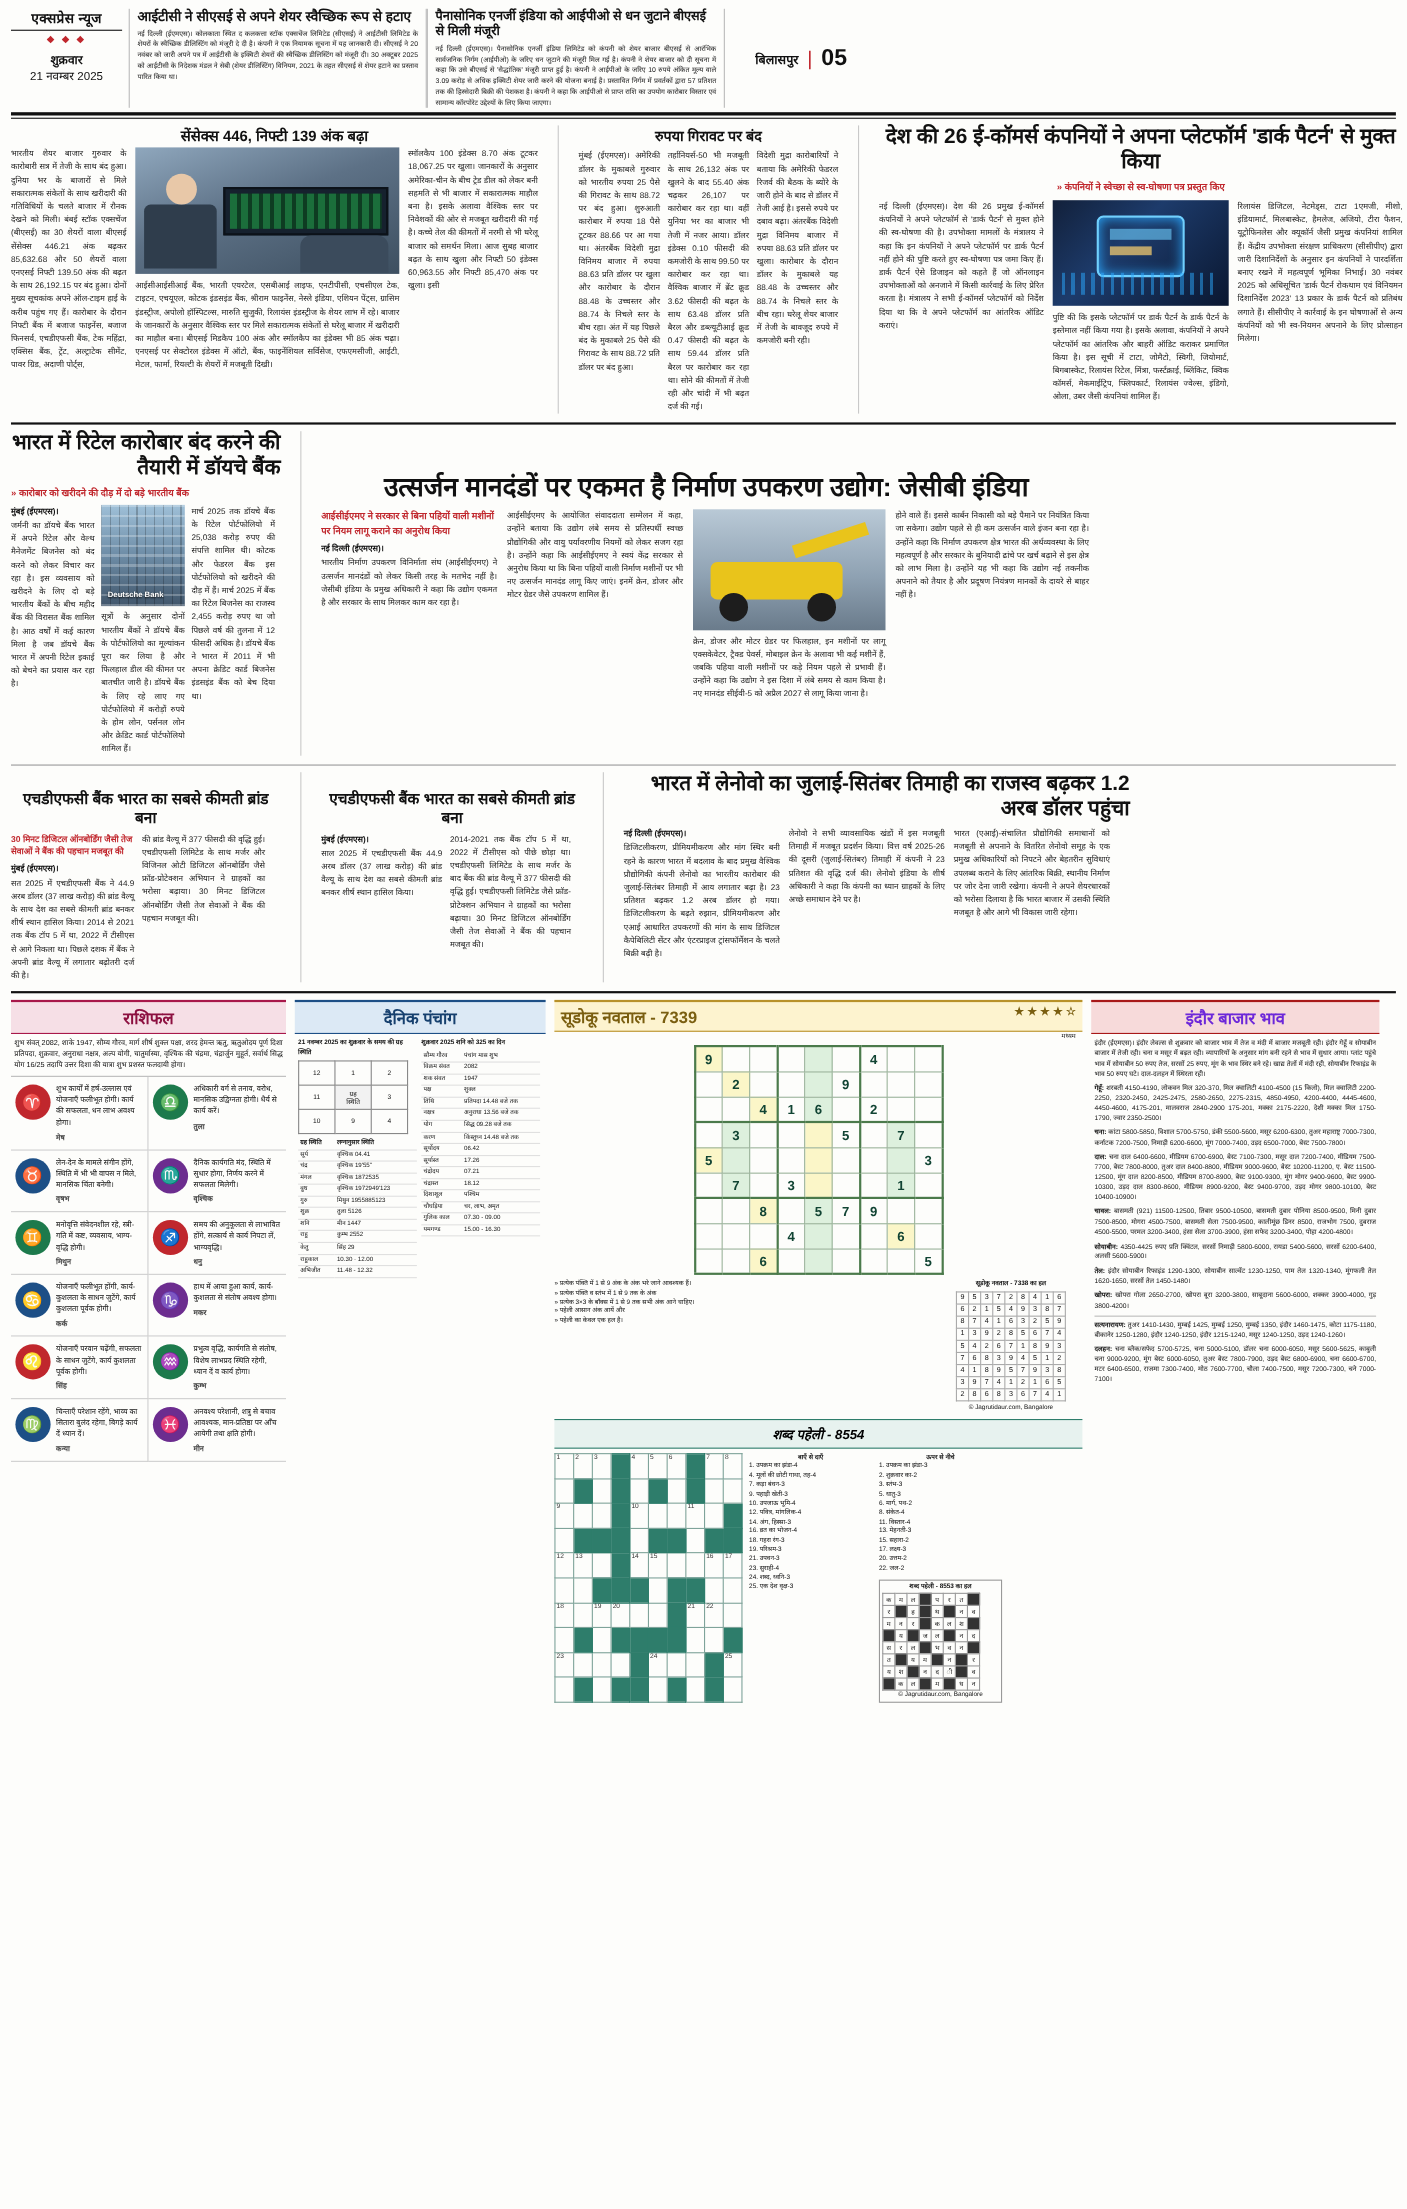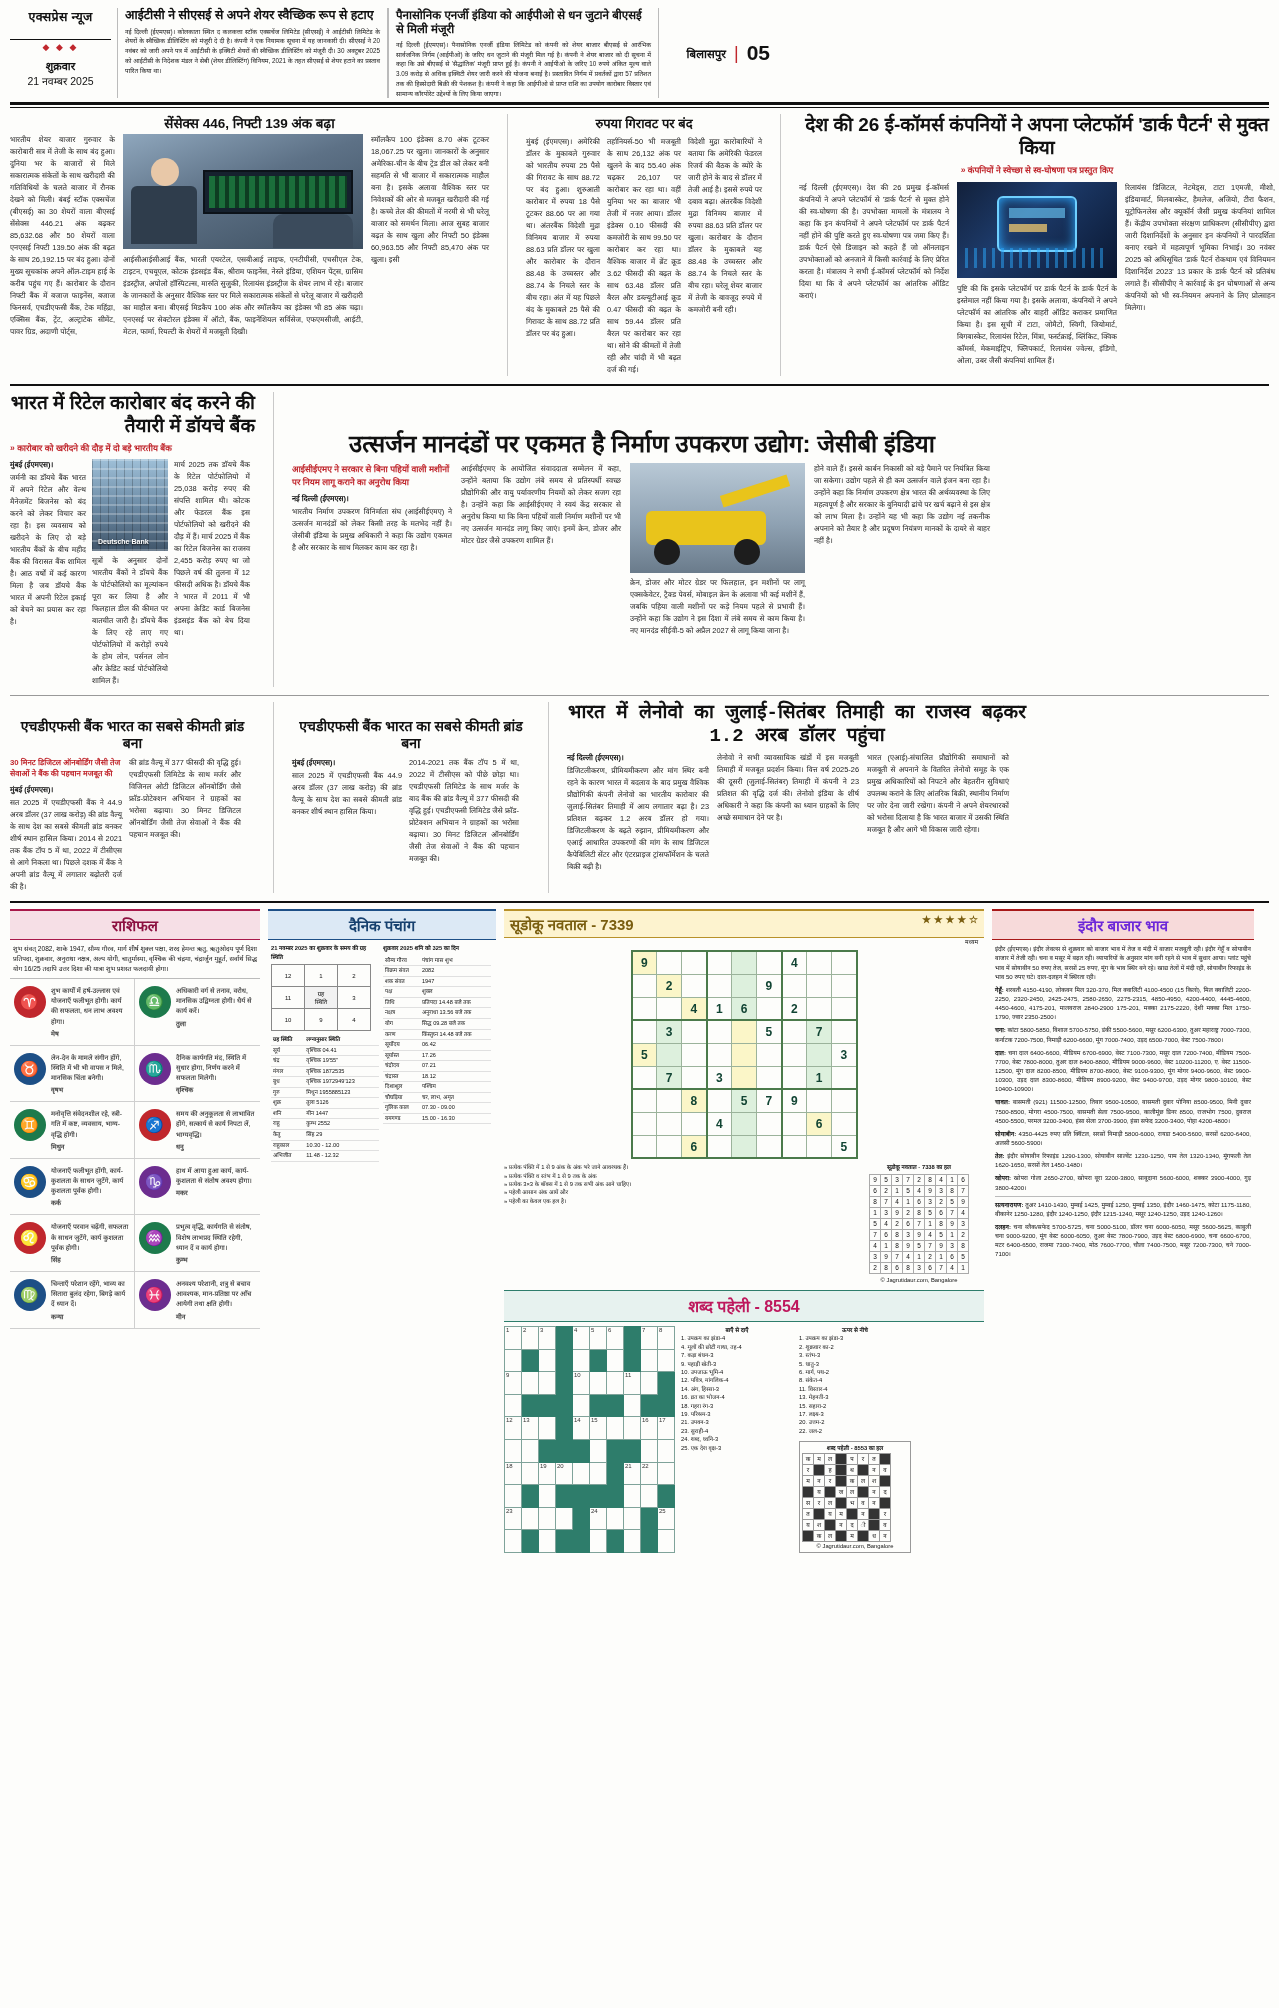--- a/index.html
+++ b/index.html
@@ -11,21 +11,21 @@
     font-family: "Liberation Sans", sans-serif;
     color: #111;
     position: relative;
     overflow: hidden;
   }
   .page { width: 1279px; height: 2008px; padding: 8px 10px; position: relative; }
 
   
   .masthead { display: flex; align-items: stretch; border-bottom: 3px solid #111; padding-bottom: 4px; }
   .mh-logo { width: 108px; border-right: 1px solid #bbb; padding-right: 6px; text-align: center; }
-  .mh-logo .brand { font-weight: bold; font-size: 12.5px; letter-spacing: .3px; border-bottom: 1px solid #111; padding-bottom: 14px; }
+  .mh-logo .brand { font-weight: bold; font-size: 12.5px; letter-spacing: .3px; border-bottom: 1px solid #111; padding-bottom: 2px; }
   .mh-logo .diamonds { color: #c0272d; font-size: 9px; letter-spacing: 2px; margin: 2px 0 3px; }
   .mh-logo .day { font-size: 11px; font-weight: bold; margin-top: 6px; }
   .mh-logo .date { font-size: 10.5px; margin-top: 1px; }
   .mh-news { width: 270px; padding: 0 7px; border-right: 1px solid #bbb; }
   .mh-news h3 { margin: 0 0 3px; font-size: 12.4px; line-height: 1.25; font-weight: bold; }
   .mh-news p { margin: 0; font-size: 6.3px; line-height: 1.55; text-align: justify; color: #222; }
   .mh-center { flex: 1; display: flex; align-items: center; justify-content: center; }
   .mh-center .bar { background: #c0272d; color: #fff; font-size: 30px; font-weight: bold; padding: 6px 34px; letter-spacing: 1px; }
   .mh-right { width: 270px; padding: 0 7px; border-left: 1px solid #bbb; }
   .mh-right h3 { margin: 0 0 3px; font-size: 11.6px; line-height: 1.25; font-weight: bold; }
@@ -256,21 +256,21 @@
           <div style="font-size:7.4px;font-weight:bold;margin-bottom:3px;">मुंबई (ईएमएस)।</div>
           <div class="body-txt">साल 2025 में एचडीएफसी बैंक 44.9 अरब डॉलर (37 लाख करोड़) की ब्रांड वैल्यू के साथ देश का सबसे कीमती ब्रांड बनकर शीर्ष स्थान हासिल किया।</div>
         </div>
         <div style="width:110px;" class="body-txt">2014-2021 तक बैंक टॉप 5 में था, 2022 में टीसीएस को पीछे छोड़ा था। एचडीएफसी लिमिटेड के साथ मर्जर के बाद बैंक की ब्रांड वैल्यू में 377 फीसदी की वृद्धि हुई। एचडीएफसी लिमिटेड जैसे फ्रॉड-प्रोटेक्शन अभियान ने ग्राहकों का भरोसा बढ़ाया। 30 मिनट डिजिटल ऑनबोर्डिंग जैसी तेज सेवाओं ने बैंक की पहचान मजबूत की।</div>
       </div>
     </div>
 
     <div class="vline" style="align-self:stretch;"></div>
 
     <div style="width:460px;">
-      <h2 class="hd" style="text-align:center;font-family:Liberation Mono, monospace;">भारत में लेनोवो का जुलाई-सितंबर तिमाही का राजस्व बढ़कर 1.2 अरब डॉलर पहुंचा</h2>
+      <h2 class="hd" style="text-align:right;">भारत में लेनोवो का जुलाई-सितंबर तिमाही का राजस्व बढ़कर 1.2 अरब डॉलर पहुंचा</h2>
       <div class="cols" style="gap:8px;">
         <div style="width:142px;">
           <div style="font-size:7.4px;font-weight:bold;margin-bottom:3px;">नई दिल्ली (ईएमएस)।</div>
           <div class="body-txt">डिजिटलीकरण, प्रीमियमीकरण और मांग स्थिर बनी रहने के कारण भारत में बदलाव के बाद प्रमुख वैश्विक प्रौद्योगिकी कंपनी लेनोवो का भारतीय कारोबार की जुलाई-सितंबर तिमाही में आय लगातार बढ़ा है। 23 प्रतिशत बढ़कर 1.2 अरब डॉलर हो गया। डिजिटलीकरण के बढ़ते रुझान, प्रीमियमीकरण और एआई आधारित उपकरणों की मांग के साथ डिजिटल कैपेबिलिटी सेंटर और एंटरप्राइज ट्रांसफॉर्मेशन के चलते बिक्री बढ़ी है।</div>
         </div>
         <div style="width:142px;" class="body-txt">लेनोवो ने सभी व्यावसायिक खंडों में इस मजबूती तिमाही में मजबूत प्रदर्शन किया। वित्त वर्ष 2025-26 की दूसरी (जुलाई-सितंबर) तिमाही में कंपनी ने 23 प्रतिशत की वृद्धि दर्ज की। लेनोवो इंडिया के शीर्ष अधिकारी ने कहा कि कंपनी का ध्यान ग्राहकों के लिए अच्छे समाधान देने पर है।</div>
         <div style="width:142px;" class="body-txt">भारत (एआई)-संचालित प्रौद्योगिकी समाधानों को मजबूती से अपनाने के वितरित लेनोवो समूह के एक प्रमुख अधिकारियों को निपटने और बेहतरीन सुविधाएं उपलब्ध कराने के लिए आंतरिक बिक्री, स्थानीय निर्माण पर जोर देना जारी रखेगा। कंपनी ने अपने शेयरधारकों को भरोसा दिलाया है कि भारत बाजार में उसकी स्थिति मजबूत है और आगे भी विकास जारी रहेगा।</div>
       </div>
     </div>
   </div>
@@ -745,21 +745,21 @@
                     </tr>
               </tbody>
                 </table>
               <div class="tiny5" style="text-align:center;">© Jagrutidaur.com, Bangalore</div>
             </div>
           </div>
         </div>
       </div>
 
       <div style="margin-top:6px;">
-        <div class="boxhdr" style="background:#e7f2ef;border-top:1px solid #2e7d6b;border-bottom:1px solid #2e7d6b;color:#be185d;font-size:16px;">शब्द पहेली - 8554</div>
+        <div class="boxhdr" style="background:#e7f2ef;border-top:1px solid #2e7d6b;border-bottom:1px solid #2e7d6b;color:#000000;font-size:12px;font-style:italic;">शब्द पहेली - 8554</div>
         <div class="cols" style="gap:6px;margin-top:4px;">
           <table class="cw">
             <tbody>
                 <tr>
                   <td>1</td>
                   <td>2</td>
                   <td>3</td>
                   <td class="blk"></td>
                   <td>4</td>
                   <td>5</td>

